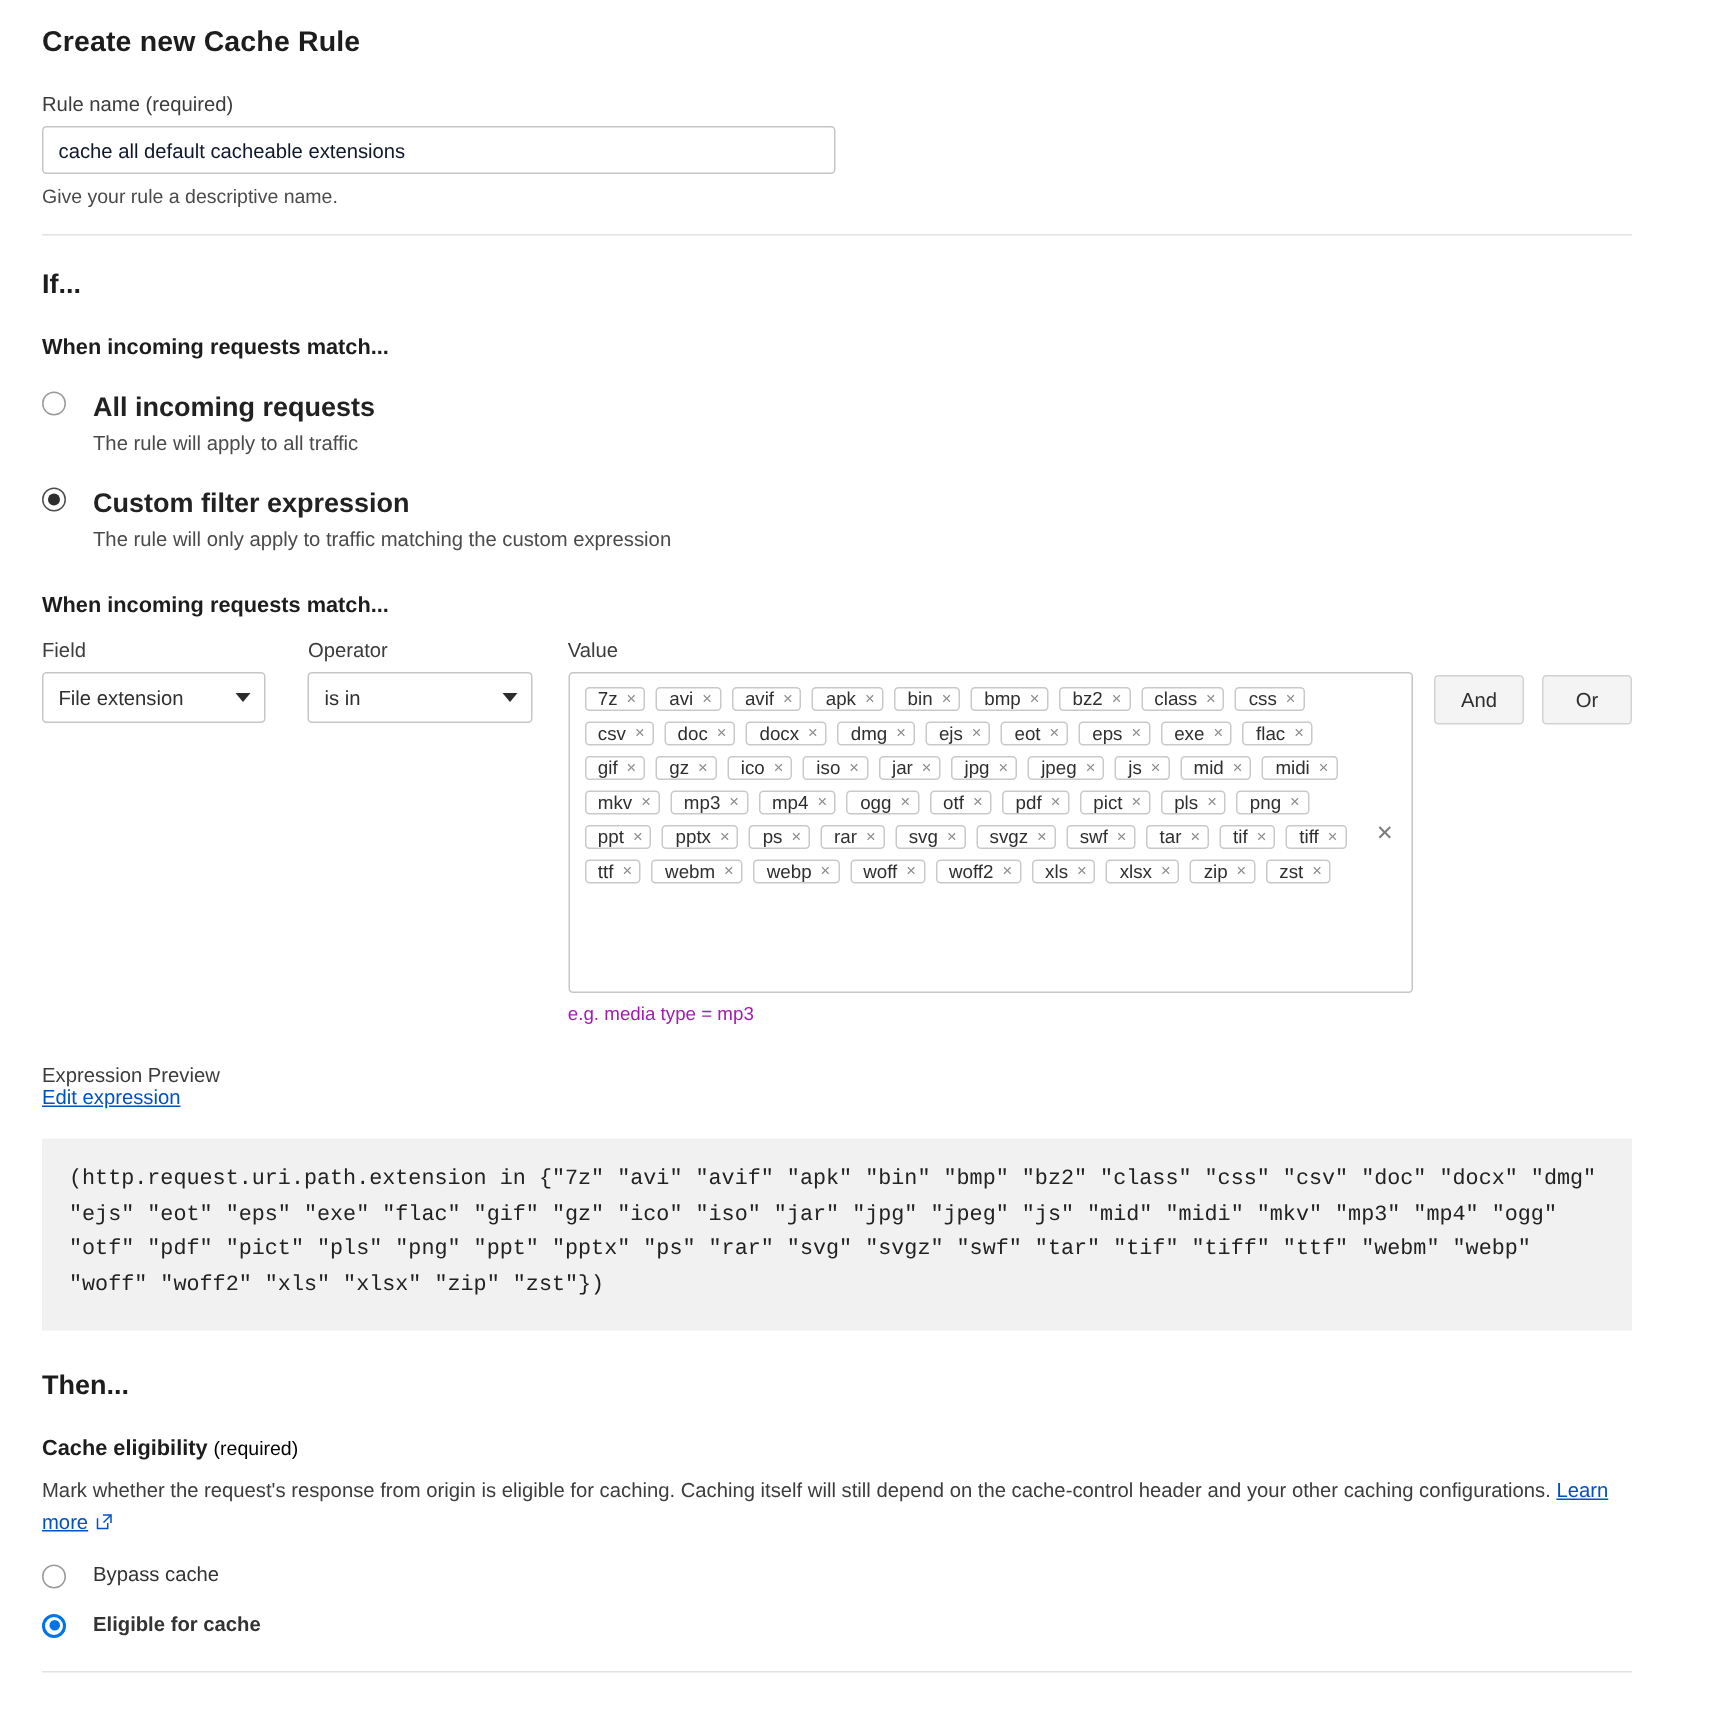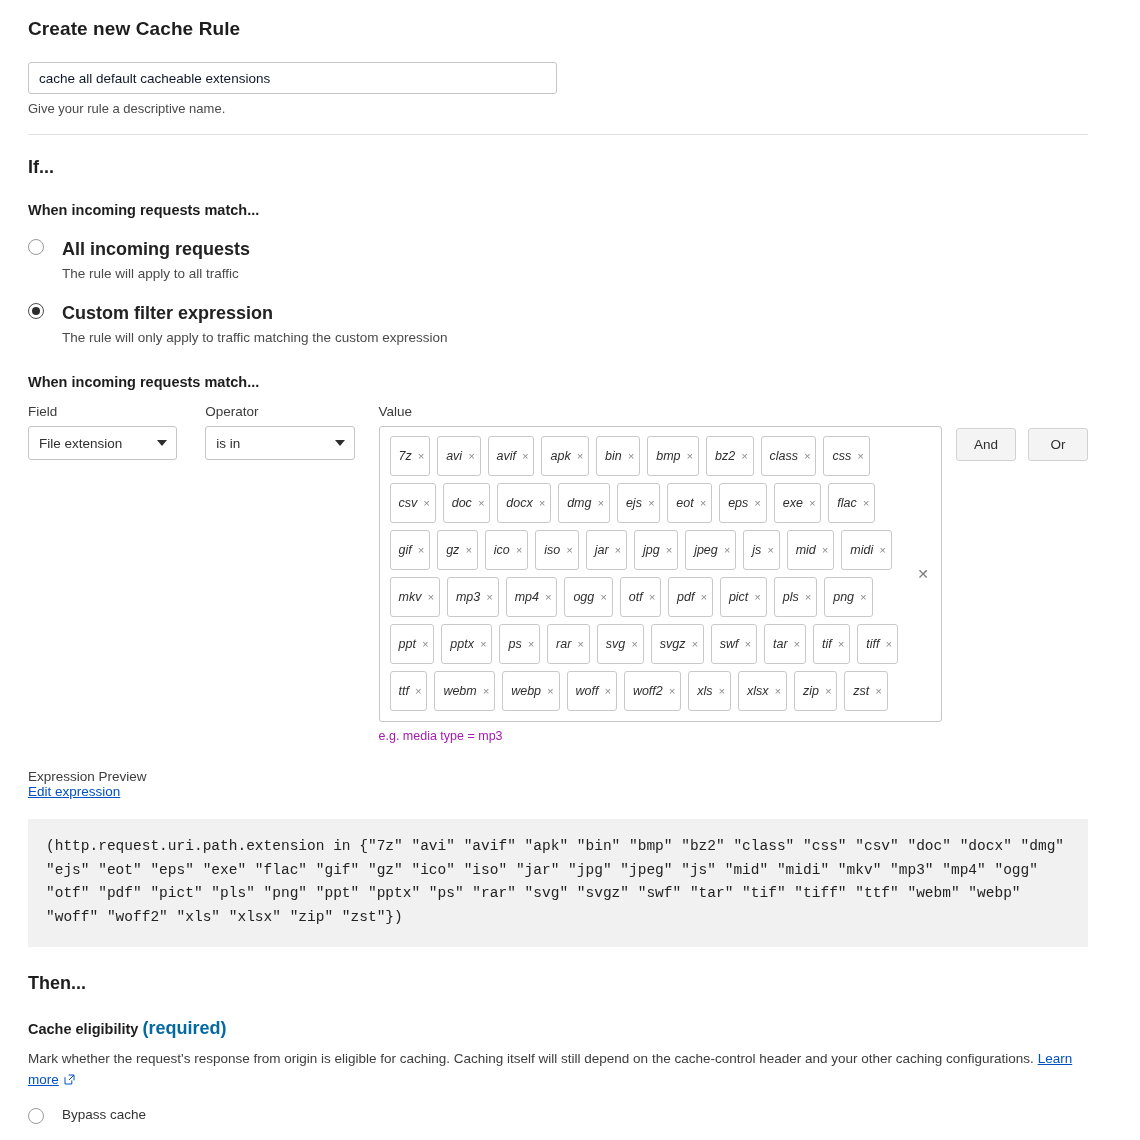--- a/index.html
+++ b/index.html
@@ -162,28 +162,27 @@
     position: relative;
     display: flex;
     flex-wrap: wrap;
     align-content: flex-start;
     gap: 7px 7px;
     padding-right: 36px;
   }
   .token {
     display: inline-flex;
     align-items: center;
-    height: 40px;
+    height: 16px;
     border: 1px solid #c9c9c9;
     border-radius: 3px;
     background: #fff;
     font-size: 12.5px;
     color: #2f2f2f;
     padding: 0 5px 0 8px;
-    font-style: italic;
   }
   .token .x {
     margin-left: 6px;
     color: #8a8a8a;
     font-size: 11px;
     line-height: 1;
   }
   .tokenbox-clear {
     position: absolute;
     right: 12px;
@@ -242,23 +241,23 @@
     word-break: break-word;
   }
   .h2-then { margin-top: 26px; }
   .cache-elig {
     margin-top: 24px;
     font-size: 14.5px;
     font-weight: bold;
     color: #1d1d1d;
   }
   .cache-elig .req {
-    font-weight: bold;
-    font-size: 18px;
-    color: #0369a1;
+    font-weight: normal;
+    font-size: 13px;
+    color: #000000;
     margin-left: 4px;
   }
   .para {
     font-size: 13.5px;
     color: #3c3c3c;
     line-height: 1.55;
     margin-top: 10px;
     width: 1060px;
   }
   .link {
@@ -281,20 +280,21 @@
   }
 </style>
 </head>
 <body>
 
 <div class="page">
 
   <div class="h1">Create new Cache Rule</div>
 
   <div>
+    <div class="field-label">Rule name (required)</div>
     <input class="text-input" type="text" value="cache all default cacheable extensions" style="">
     <div class="help-text">Give your rule a descriptive name.</div>
   </div>
 
   <div class="divider"></div>
 
   <div class="h2">If...</div>
   <div class="h3">When incoming requests match...</div>
 
   <div class="radio-row">

